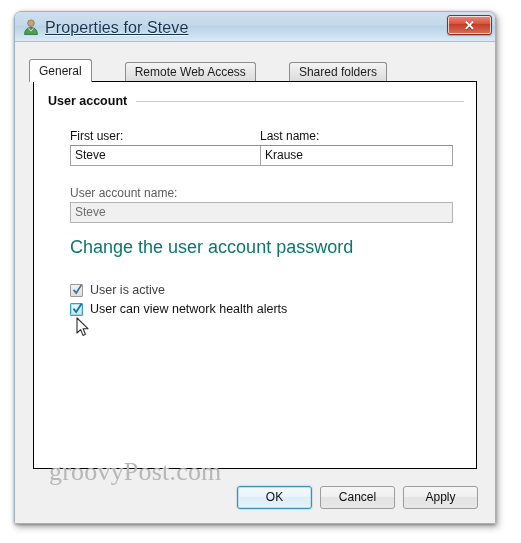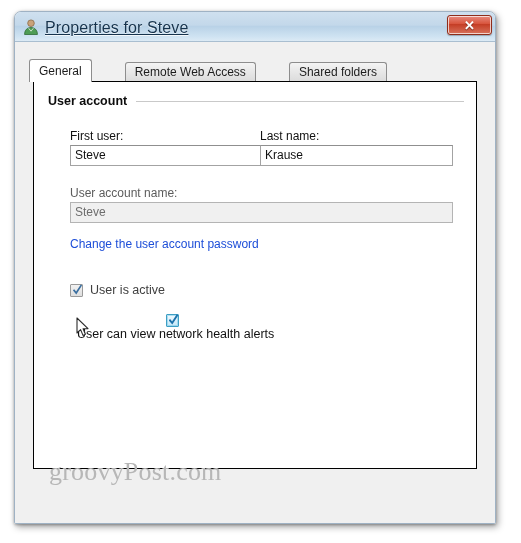--- a/index.html
+++ b/index.html
@@ -216,35 +216,35 @@
   #first-name-input { left: 36px; top: 63px; width: 196px; }
   #last-name-label  { left: 226px; top: 47px; }
   #last-name-input  { left: 226px; top: 63px; width: 193px; }
   #account-name-label { left: 36px; top: 104px; }
   #account-name-input { left: 36px; top: 120px; width: 383px; }
 
   #password-link {
     position: absolute;
     left: 36px;
     top: 155px;
-    font-size: 12px;
-    color: #1d4ed8;
+    font-size: 18px;
+    color: #0f766e;
     white-space: nowrap;
     cursor: default;
   }
 
   
   .checkrow {
     position: absolute;
     height: 18px;
     display: flex;
     align-items: center;
   }
   #check-active   { left: 36px; top: 199px; }
-  #check-health   { left: 36px; top: 232px; flex-direction: column; }
+  #check-health   { left: 36px; top: 218px; }
 
   .cbox {
     width: 13px;
     height: 13px;
     border: 1px solid #9a9a9a;
     background: linear-gradient(to bottom, #f2f2f2 0%, #e8e8e8 50%, #dedede 100%);
     box-sizing: border-box;
     position: relative;
     flex: none;
     border-radius: 1px;
@@ -395,20 +395,25 @@
               </svg>
             </span>
           </span>
           <span class="check-label">User can view network health alerts</span>
         </div>
 
       </div>
 
       <div id="watermark">groovyPost.com</div>
 
+      <div id="buttonbar">
+        <div class="btn default">OK</div>
+        <div class="btn">Cancel</div>
+        <div class="btn">Apply</div>
+      </div>
 
     </div>
   </div>
 
   <div id="cursor">
     <svg width="14" height="21" viewBox="0 0 14 21">
       <path d="M1 1 L1 16 L4.6 12.6 L7 18.4 L9.4 17.3 L7.1 11.8 L12 11.6 Z" fill="#ffffff" stroke="#2b2b2b" stroke-width="1.1" stroke-linejoin="round"></path>
     </svg>
   </div>
 

